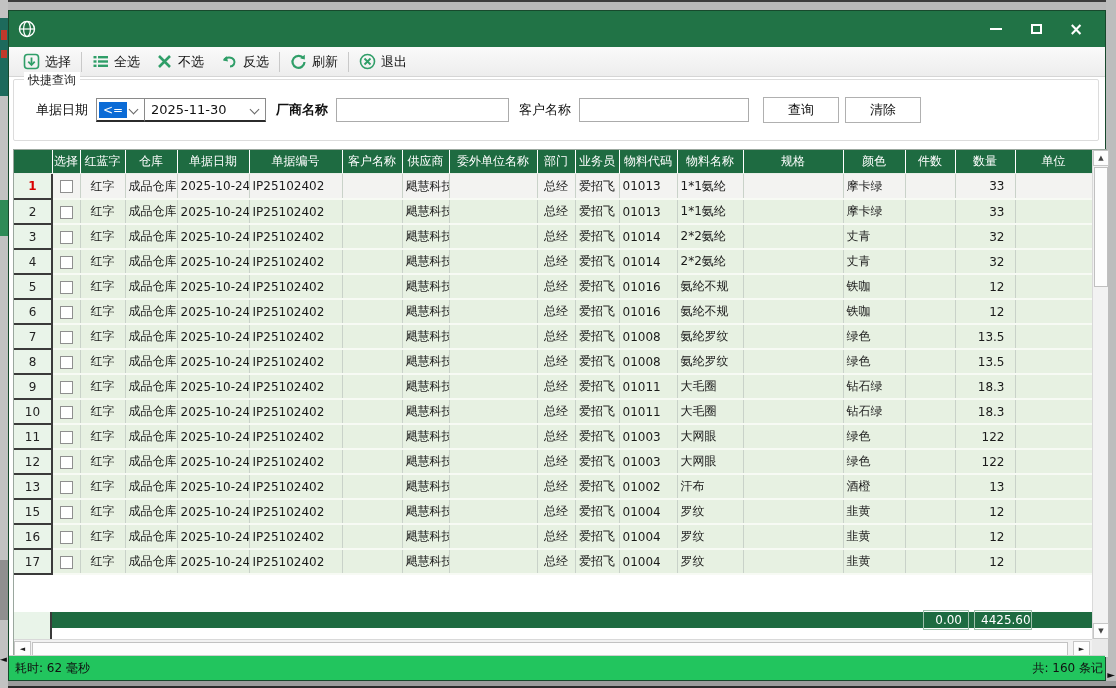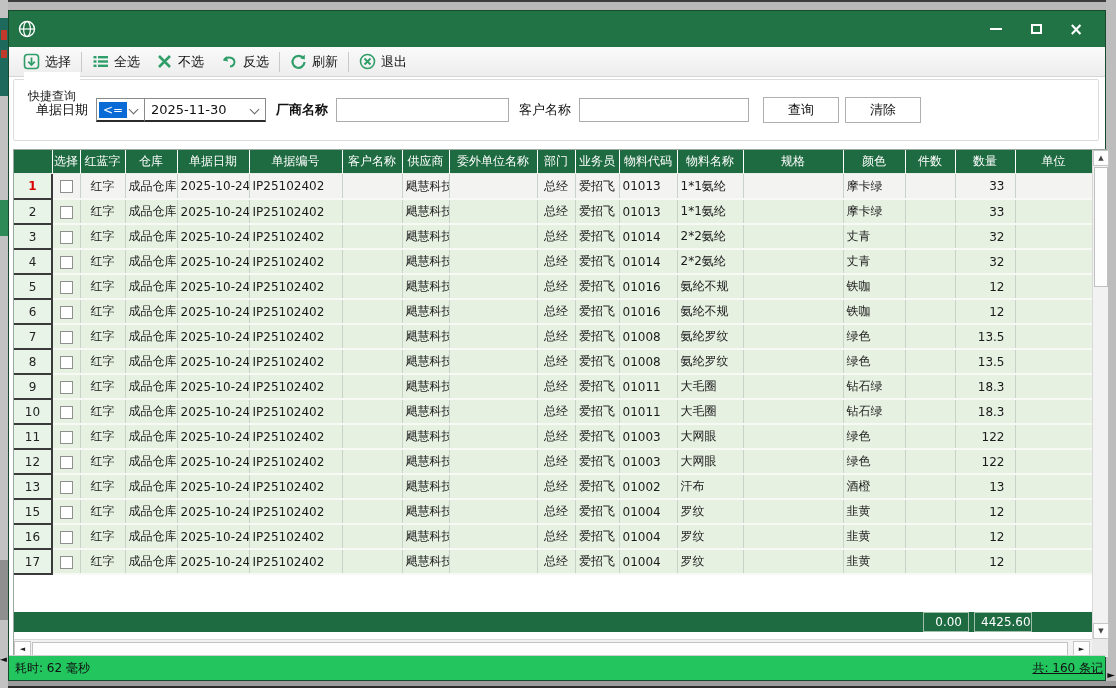--- a/index.html
+++ b/index.html
@@ -38,21 +38,21 @@
   .toolbar { position:absolute; left:0; top:36px; width:100%; height:30px;
     background:linear-gradient(#fafafa,#ededed); border-bottom:1px solid #d5d5d5;
     display:flex; align-items:center; padding-left:6px; }
   .tb-item { display:flex; align-items:center; gap:5px; padding:3px 8px; font-size:13px; color:#111; cursor:default; }
   .tb-sep { width:1px; height:20px; background:#c9c9c9; margin:0 2px; }
   .tb-item svg { display:block; }
 
   
   .querypanel { position:absolute; left:0; top:66px; width:100%; height:70px; background:#fff; }
   .groupbox { position:absolute; left:4px; top:2px; right:6px; height:62px; border:1px solid #dcdcdc; border-radius:2px; }
-  .grouplabel { position:absolute; left:10px; top:-8px; background:#fff; padding:16px 4px; font-size:12px; color:#222; }
+  .grouplabel { position:absolute; left:10px; top:-8px; background:#fff; padding:0 4px; font-size:12px; color:#222; }
   .qrow { position:absolute; left:0; top:16px; width:100%; height:28px; display:flex; align-items:center; }
   .qlabel { font-size:13px; color:#111; }
   .lab-date { margin-left:22px; }
   .combo { height:24px; border:1px solid #8a8a8a; border-bottom:2px solid #2b2b2b; background:#fff;
     display:flex; align-items:center; position:relative; }
   .combo-op { width:49px; margin-left:8px; }
   .op-val { background:#0b6bd6; color:#fff; font-size:12px; padding:1px 4px; margin-left:2px; }
   .combo-date { width:121px; border-left:none; }
   .combo-date .val { margin-left:6px; font-size:13px; color:#111; }
   .chev { width:7px; height:7px; border-right:1.5px solid #666; border-bottom:1.5px solid #666;
@@ -80,21 +80,21 @@
   .row-current td { background:#f3f3f1; }
   td.c-num { background:#e9f4e9 !important; border-right:2px solid #3a3a3a; border-bottom:2px solid #3a3a3a;
     text-align:center; color:#222; }
   .row-current td.c-num { color:#d90000; font-weight:bold; }
   td.c-center { text-align:center; }
   td.c-right { text-align:right; padding-right:10px; }
   .cbx { display:inline-block; width:13px; height:13px; background:#fff; border:1px solid #8f8f8f; vertical-align:middle; }
   td.c-check { text-align:center; }
 
   
-  .gridfoot { position:absolute; left:0; top:462px; width:1078px; height:16px; display:flex;flex-direction:column; }
+  .gridfoot { position:absolute; left:0; top:462px; width:1078px; height:16px; display:flex; }
   .foot-corner { width:38px; height:27px; background:#e9f4e9; border-right:2px solid #3a3a3a; }
   .foot-bar { flex:1; background:#1e6b41; display:flex; align-items:center; justify-content:flex-end; }
   .foot-box { border:1px solid #9fbfab; color:#fff; font-size:12px; text-align:right; padding:2px 6px; }
   .fb-pieces { width:46px; margin-right:5px; }
   .fb-qty { width:58px; margin-right:60px; }
 
   
   .vscroll { position:absolute; left:1078px; top:0; width:16px; height:489px; background:#f2f2f2; border-left:1px solid #d9d9d9; }
   .vs-btn { position:absolute; left:0; width:16px; height:16px; background:#fdfdfd; border:1px solid #c6c6c6;
     color:#444; font-size:7px; display:flex; align-items:center; justify-content:center; }
@@ -106,21 +106,21 @@
     color:#222; font-size:7px; display:flex; align-items:center; justify-content:center; }
   .hs-left { left:0; }
   .hs-right { right:2px; }
   .hs-thumb { position:absolute; left:18px; top:2px; width:1036px; height:14px; background:#fdfdfd; border:1px solid #c2c2c2; }
   .sb-corner { position:absolute; left:1078px; top:489px; width:16px; height:18px; background:#eaeaea; }
 
   
   .statusbar { position:absolute; left:0; bottom:0; width:100%; height:25px; background:#22c55e;
     border-top:1px solid #d0d0d0; display:flex; align-items:center; overflow:hidden; }
   .status-left { margin-left:6px; font-size:12px; color:#111; }
-  .status-right { position:absolute; right:2px; font-size:12px; color:#111; white-space:nowrap;text-decoration:underline; }
+  .status-right { position:absolute; right:2px; font-size:12px; color:#111; white-space:nowrap; }
 </style>
 </head>
 <body>
 
 <div class="stage">
 
   <div class="bg-top"></div>
   <div class="bg-right"></div>
   <div class="bg-bottom"></div>
   <div class="bg-left">

